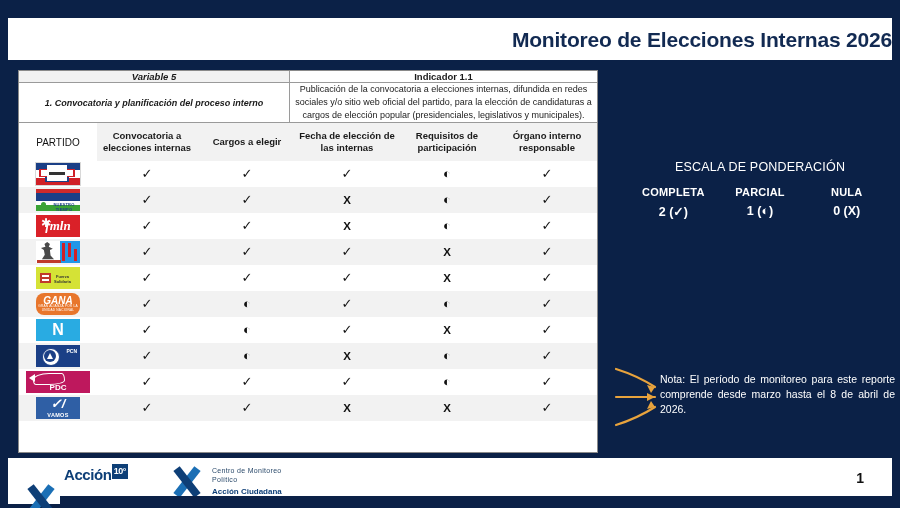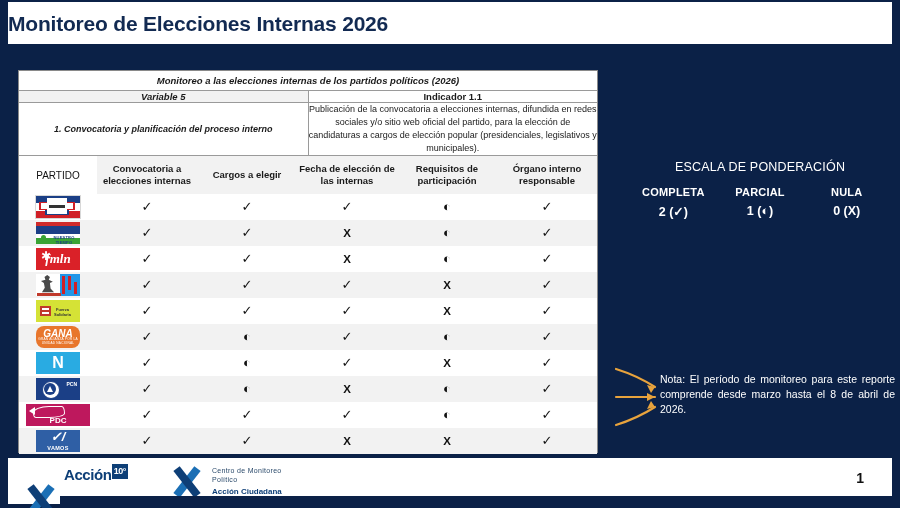--- a/index.html
+++ b/index.html
@@ -4,24 +4,24 @@
 <style>
   html,body{margin:0;padding:0;}
   body{
     width:900px;height:508px;overflow:hidden;
     background:#0b2147;
     font-family:"Liberation Sans", sans-serif;
     position:relative;
   }
   
   .title-band{
-    position:absolute;left:8px;top:2px;width:884px;height:42px;
+    position:absolute;left:8px;top:18px;width:884px;height:42px;
     background:#ffffff;
     box-sizing:border-box;
-    display:flex;flex-direction:column;align-items:flex-start;justify-content:center;
+    display:flex;flex-direction:column;align-items:flex-end;justify-content:center;
   }
   .title-line1{
     font-size:21px;font-weight:bold;color:#122a52;letter-spacing:-0.2px;
     line-height:23px;white-space:nowrap;
   }
   .title-line2{
     font-size:16.5px;font-weight:bold;color:#122a52;letter-spacing:-0.1px;
     line-height:19px;white-space:nowrap;margin-top:1px;
   }
 
@@ -225,23 +225,20 @@
 <body>
 
 <div class="title-band">
   <div class="title-line1">Monitoreo de Elecciones Internas 2026</div>
 </div>
 
 <div class="table-card">
 
   <table class="tbl">
     <tbody>
-        <tr class="cap-row">
-      <td colspan="2">Monitoreo a las elecciones internas de los partidos políticos (2026)</td>
-    </tr>
     <tr>
       <td class="var-head" style="width:270px">Variable 5</td>
       <td class="ind-head">Indicador 1.1</td>
     </tr>
     <tr>
       <td class="var-body" style="width:270px">1. Convocatoria y planificación del proceso interno</td>
       <td class="ind-body">Publicación de la convocatoria a elecciones internas, difundida en redes sociales y/o sitio web oficial del partido, para la elección de candidaturas a cargos de elección popular (presidenciales, legislativos y municipales).</td>
     </tr>
   </tbody>
     </table>

